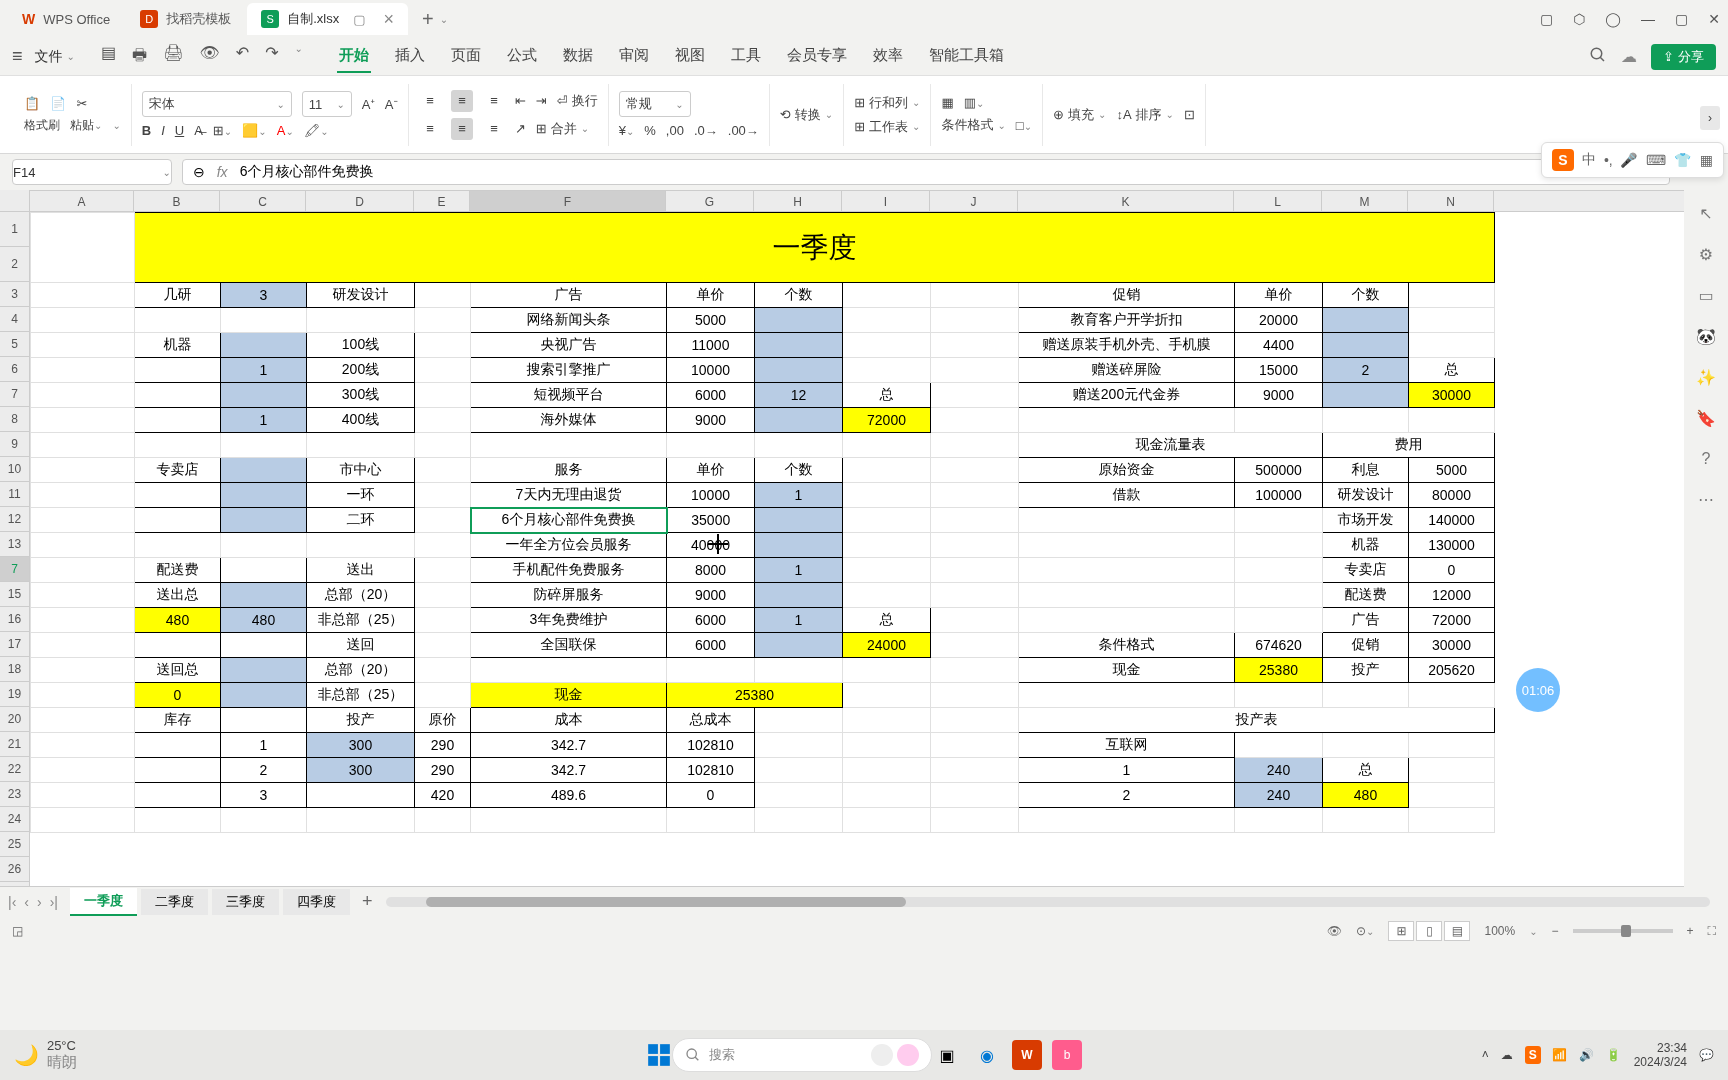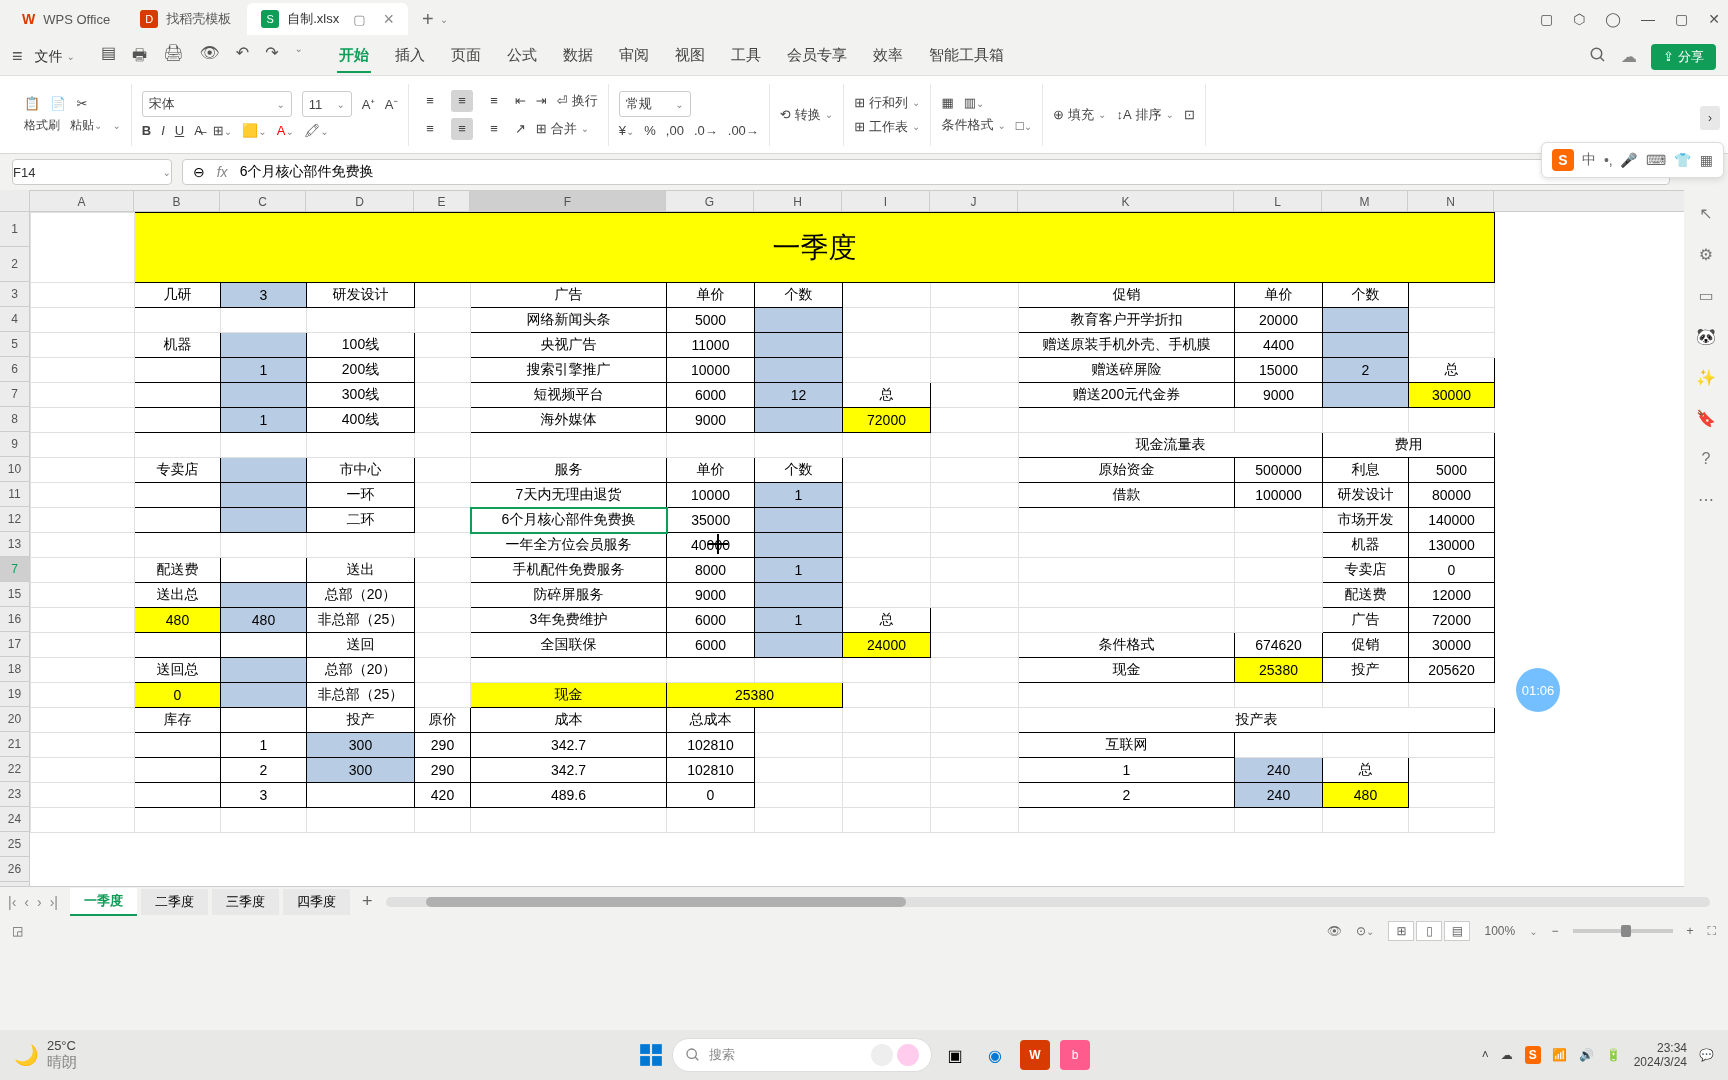--- a/index.html
+++ b/index.html
@@ -98,21 +98,21 @@
 .statusbar .sp { flex: 1; }
 .view-btns { display: flex; gap: 2px; }
 .view-btn { width: 26px; height: 20px; border: 1px solid #ccc; display: flex; align-items: center; justify-content: center; background: #fff; }
 .zoom-slider { width: 100px; height: 4px; background: #ccc; position: relative; }
 .zoom-thumb { position: absolute; left: 48px; top: -4px; width: 10px; height: 12px; background: #888; border-radius: 2px; }
 
 
 .taskbar { position: absolute; bottom: 0; left: 0; right: 0; height: 50px; background: #e8e8e6; display: flex; align-items: center; padding: 0 14px; gap: 14px; }
 .weather { display: flex; align-items: center; gap: 8px; font-size: 13px; color: #444; }
 .weather-icon { color: #f5a623; font-size: 20px; }
-.task-center { position: absolute; left: 50%; transform: translateX(-50%); display: flex; align-items: center; gap: 8px; }
+.task-center { position: absolute; left: 50%; transform: translateX(-50%); display: flex; align-items: center; }
 .start { width: 26px; height: 26px; }
 .searchbox { width: 260px; height: 34px; background: #fff; border-radius: 17px; display: flex; align-items: center; padding: 0 12px; gap: 8px; font-size: 13px; color: #888; border: 1px solid #ddd; }
 .task-icons { display: flex; gap: 10px; }
 .task-icon { width: 30px; height: 30px; border-radius: 4px; display: flex; align-items: center; justify-content: center; }
 .tray { position: absolute; right: 14px; display: flex; align-items: center; gap: 12px; font-size: 12px; color: #444; }
 .clock { text-align: right; line-height: 1.2; }
 
 .cursor-cross { position: absolute; z-index: 20; pointer-events: none; }
 </style>
 </head>

